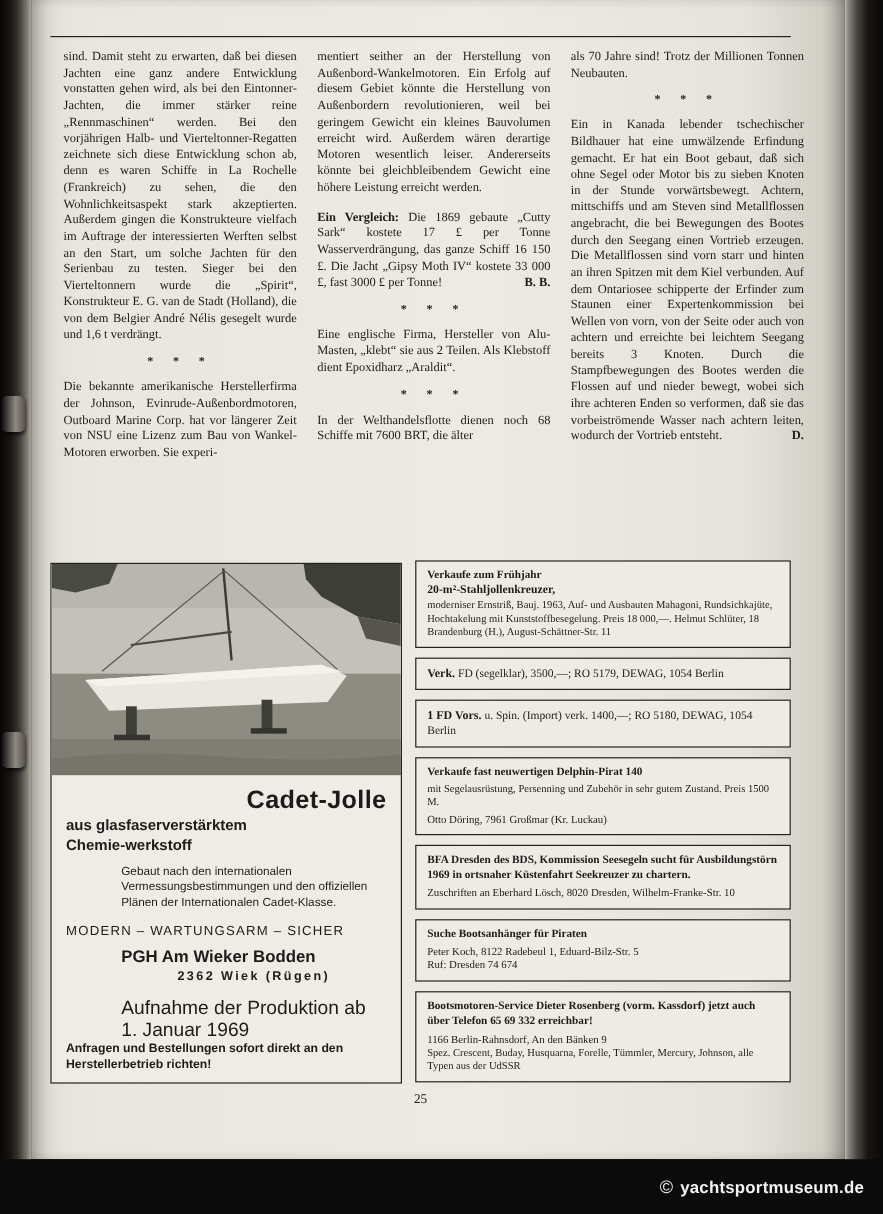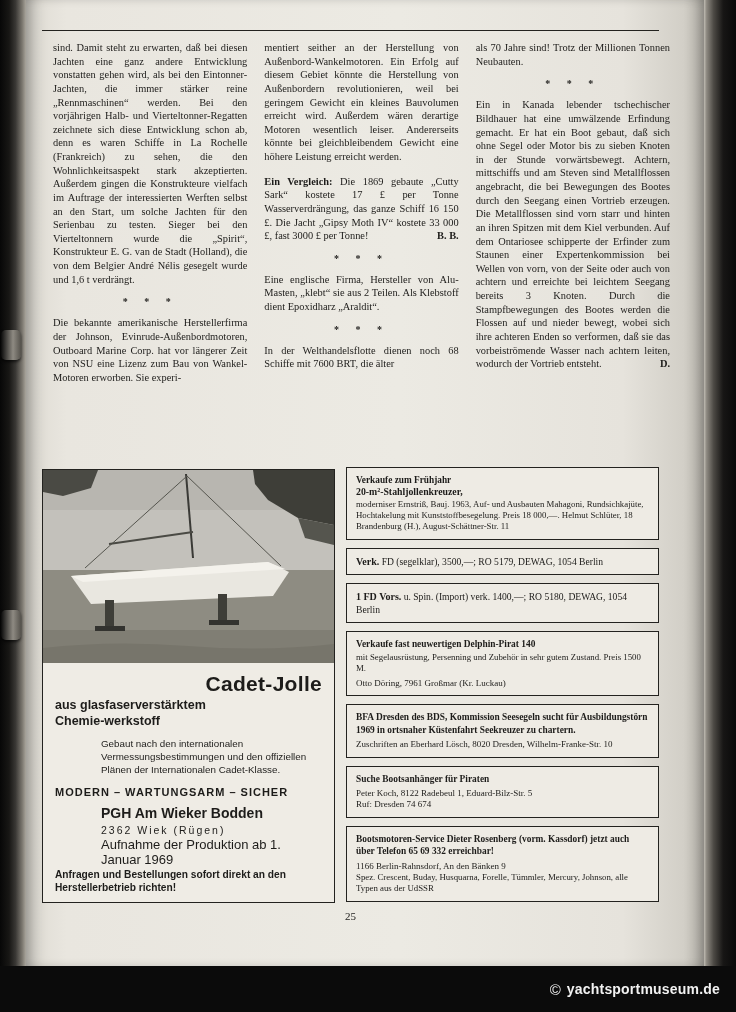--- a/index.html
+++ b/index.html
@@ -41,24 +41,24 @@
   .space-top { margin-top:11px; }
 
   
   .cadet-box { position:absolute; left:16px; top:469px; width:293px; height:434px;
           border:1px solid #23221f; background:#efece5; display:flex; flex-direction:column; }
   .cadet-photo { width:100%; height:193px; display:block; }
   .cadet-text { flex:1; padding:9px 12px 8px 12px; font-family:"Liberation Sans", sans-serif; display:flex; flex-direction:column; }
   .cadet-title { font-size:21px; font-weight:bold; letter-spacing:.3px;text-align:right; }
   .cadet-subtitle { font-size:12.5px; font-weight:bold; margin-top:2px; width:200px; line-height:1.25; }
   .cadet-body { font-size:9.8px; line-height:1.3; margin:9px 0 0 46px; }
-  .cadet-slogan { font-size:11px; font-weight:bold; letter-spacing:1px; margin-top:10px; }
+  .cadet-slogan { font-size:11px; font-weight:normal; letter-spacing:1px; margin-top:10px; }
   .cadet-company { font-size:14px; font-weight:bold; margin:7px 0 0 46px; }
-  .cadet-address { font-size:10.5px; font-weight:normal; letter-spacing:2px; margin:3px 0 0 46px; }
-  .cadet-production { font-size:13px; margin:1px 0 0 46px; }
+  .cadet-address { font-size:10.5px; font-weight:bold; letter-spacing:2px; margin:3px 0 0 46px;text-align:center; }
+  .cadet-production { font-size:16px; margin:12px 0 0 46px; }
   .cadet-note { font-size:10.2px; font-weight:bold; line-height:1.3; margin-top:auto; }
 
   .classifieds { position:absolute; left:320px; top:467px; width:313px; font-family:"Liberation Serif", serif; }
   .ad-box { border:1px solid #23221f; background:#eeebe4; padding:6px 9px 6px 9px; margin-bottom:8px; font-size:9.3px; line-height:1.3; }
   .ad-title-sm { font-weight:bold; font-size:9.3px; }
   .ad-subtitle { font-weight:bold; font-size:9.8px; }
   .ad-body { font-size:8.8px; line-height:1.28; }
   .ad-inline-bold { font-weight:bold; font-size:10px; }
   .ad-inline-text { font-size:9.6px; }
   .ad-title { font-weight:bold; font-size:9.4px; line-height:1.3; }

